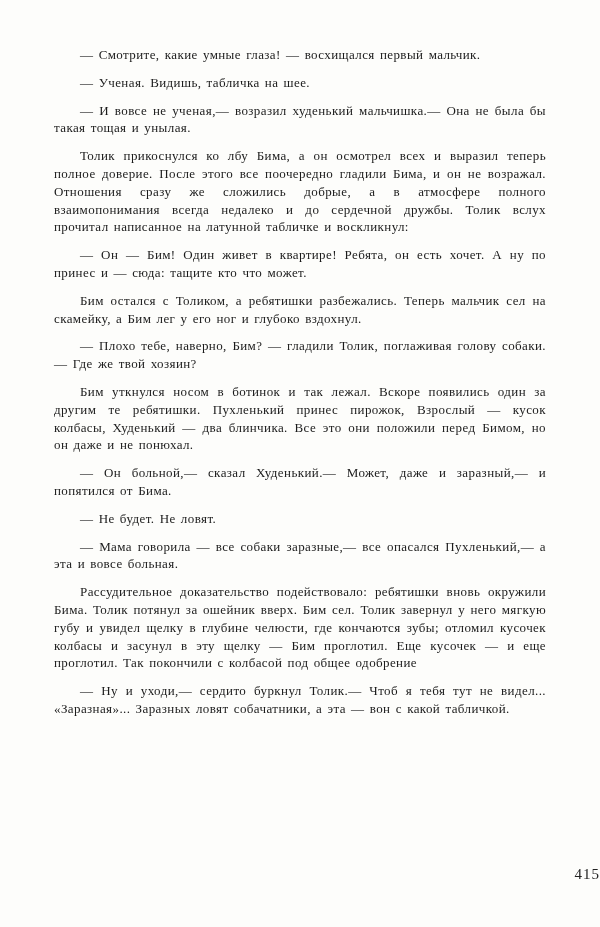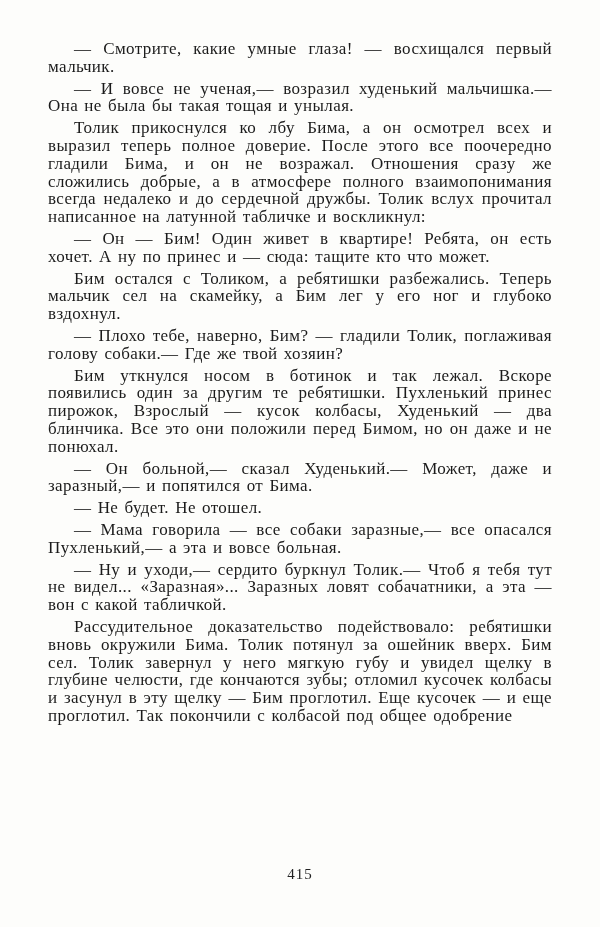--- a/index.html
+++ b/index.html
@@ -14,52 +14,53 @@
     margin: 0;
     background: #fdfdfb;
     overflow: hidden;
     color: #1b1b1b;
     font-family: "Liberation Serif", "DejaVu Serif", serif;
   }
   .text-block {
     padding: 36px 44px 0 44px;
   }
   .text-block p {
-    margin: 4px;
+    margin: 10px;
     padding: 0;
-    font-size: 17px;
+    font-size: 13px;
     line-height: 17.8px;
     text-align: justify;
     text-indent: 26px;
     letter-spacing: 0.4px;
     word-spacing: 1.6px;
   }
   .page-number {
     position: absolute;
     top: 866px;
     left: 0;
     right: 0;
-    text-align: center;
+    text-align: right;
     font-size: 15px;
     letter-spacing: 1px;
     color: #222;
   }
 </style>
 </head>
 <body>
 
 <div class="page">
   <div class="text-block">
     <p>— Смотрите, какие умные глаза! — восхищался первый мальчик.</p>
+    <p>— Ученая. Видишь, табличка на шее.</p>
     <p>— И вовсе не ученая,— возразил худенький мальчишка.— Она не была бы такая тощая и унылая.</p>
     <p>Толик прикоснулся ко лбу Бима, а он осмотрел всех и выразил теперь полное доверие. После этого все поочередно гладили Бима, и он не возражал. Отношения сразу же сложились добрые, а в атмосфере полного взаимопонимания всегда недалеко и до сердечной дружбы. Толик вслух прочитал написанное на латунной табличке и воскликнул:</p>
     <p>— Он — Бим! Один живет в квартире! Ребята, он есть хочет. А ну по принес и — сюда: тащите кто что может.</p>
     <p>Бим остался с Толиком, а ребятишки разбежались. Теперь мальчик сел на скамейку, а Бим лег у его ног и глубоко вздохнул.</p>
     <p>— Плохо тебе, наверно, Бим? — гладили Толик, поглаживая голову собаки.— Где же твой хозяин?</p>
     <p>Бим уткнулся носом в ботинок и так лежал. Вскоре появились один за другим те ребятишки. Пухленький принес пирожок, Взрослый — кусок колбасы, Худенький — два блинчика. Все это они положили перед Бимом, но он даже и не понюхал.</p>
     <p>— Он больной,— сказал Худенький.— Может, даже и заразный,— и попятился от Бима.</p>
-    <p>— Не будет. Не отошел.</p>
+    <p>— Не будет. Не ловят.</p>
     <p>— Мама говорила — все собаки заразные,— все опасался Пухленький,— а эта и вовсе больная.</p>
+    <p>Рассудительное доказательство подействовало: ребятишки вновь окружили Бима. Толик потянул за ошейник вверх. Бим сел. Толик завернул у него мягкую губу и увидел щелку в глубине челюсти, где кончаются зубы; отломил кусочек колбасы и засунул в эту щелку — Бим проглотил. Еще кусочек — и еще проглотил. Так покончили с колбасой под общее одобрение</p>
     <p>— Ну и уходи,— сердито буркнул Толик.— Чтоб я тебя тут не видел... «Заразная»... Заразных ловят собачатники, а эта — вон с какой табличкой.</p>
-    <p>Рассудительное доказательство подействовало: ребятишки вновь окружили Бима. Толик потянул за ошейник вверх. Бим сел. Толик завернул у него мягкую губу и увидел щелку в глубине челюсти, где кончаются зубы; отломил кусочек колбасы и засунул в эту щелку — Бим проглотил. Еще кусочек — и еще проглотил. Так покончили с колбасой под общее одобрение</p>
   </div>
   <div class="page-number">415</div>
 </div>
 
 </body></html>

